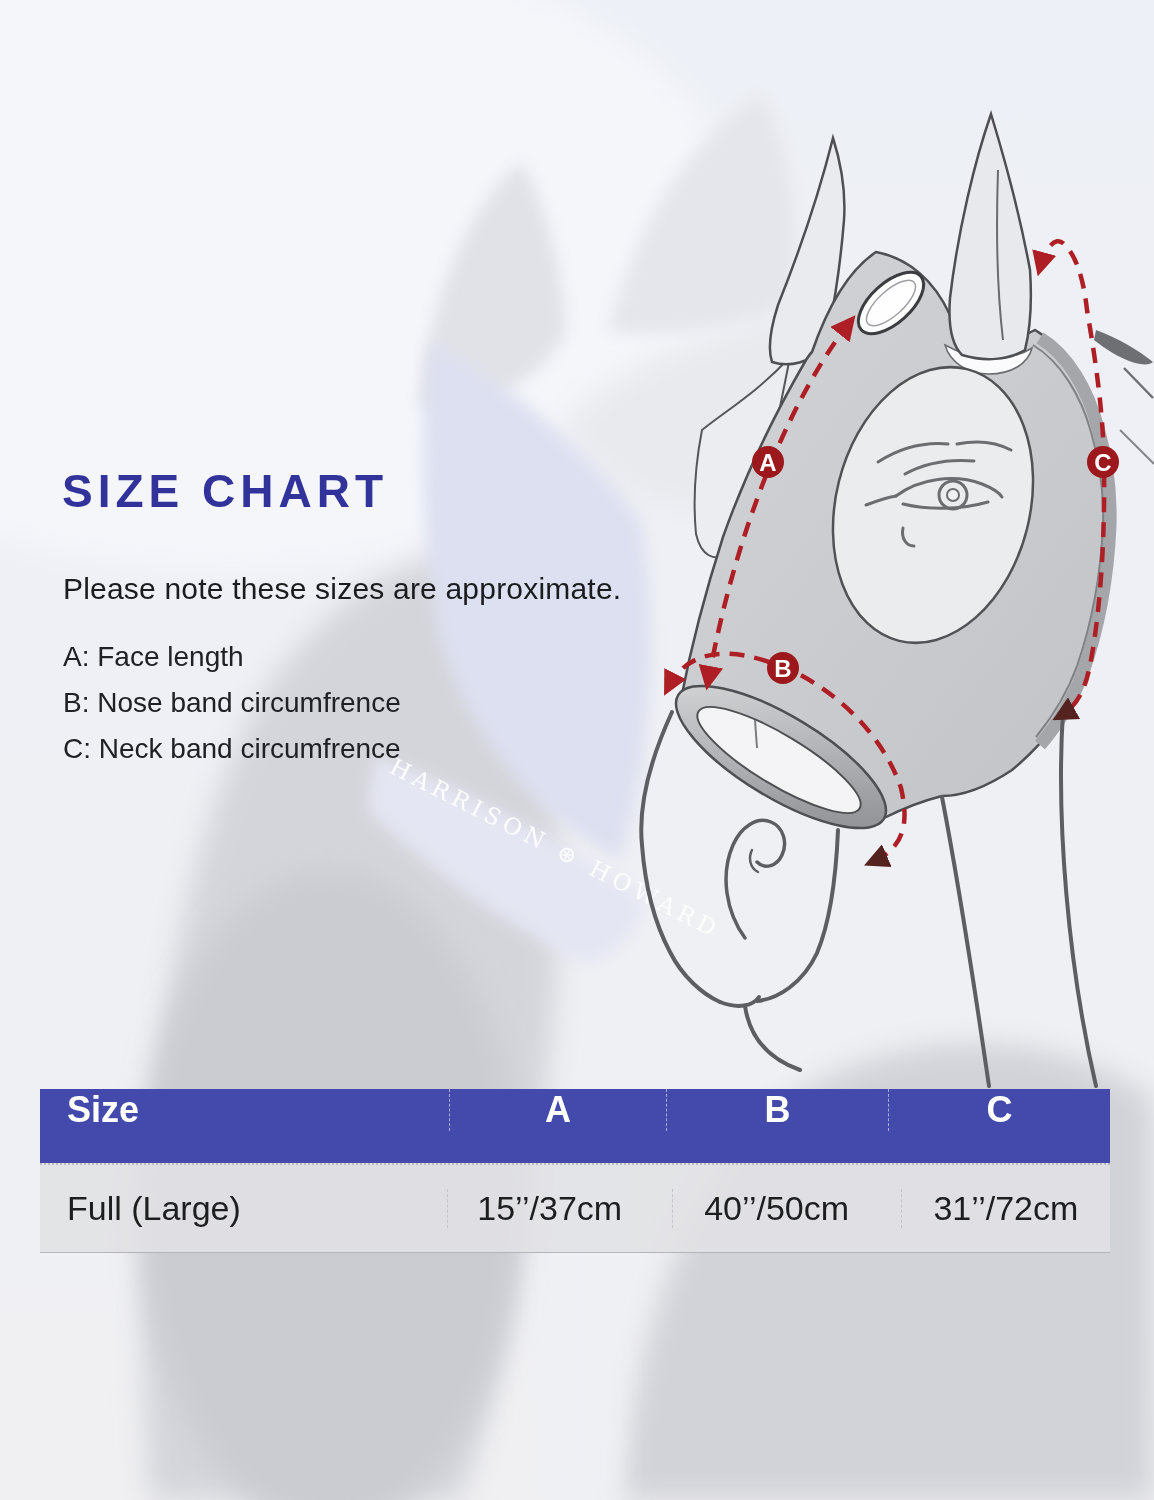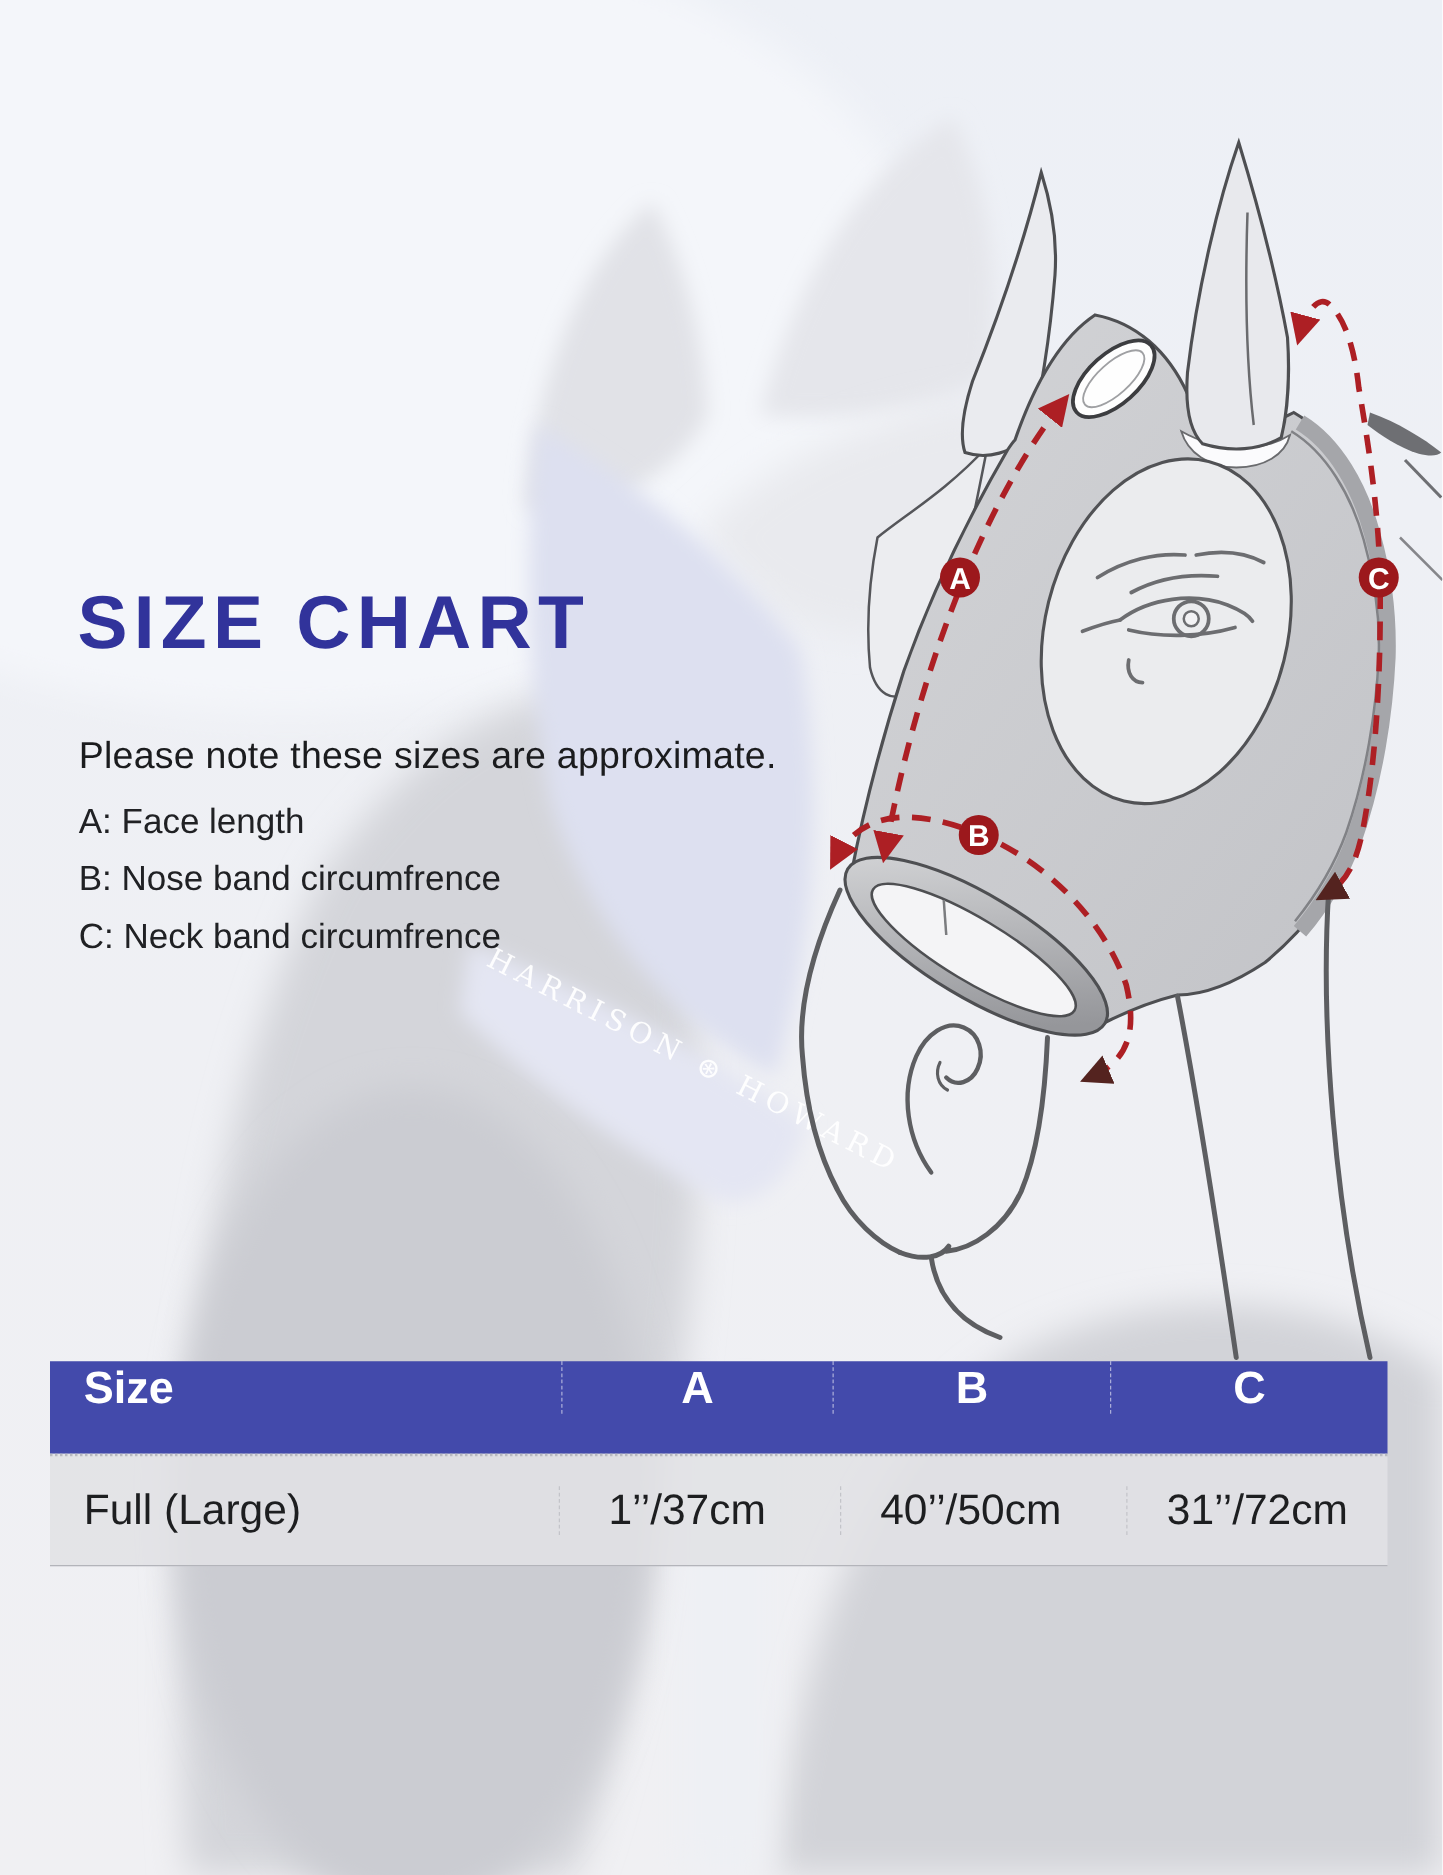--- a/index.html
+++ b/index.html
@@ -5,26 +5,26 @@
   html,body{margin:0;padding:0;background:#ffffff;}
   #stage{
     position:relative;width:1154px;height:1500px;overflow:hidden;
     font-family:"Liberation Sans",sans-serif;
     background:linear-gradient(180deg,#edf0f6 0%,#eff0f4 55%,#f0f0f3 100%);
   }
   #stage svg{position:absolute;left:0;top:0;}
   
   .title{
     position:absolute;left:62px;top:468px;
-    font-size:60px;font-weight:800;letter-spacing:5px;
+    font-size:46px;font-weight:800;letter-spacing:5px;
     color:#31339b;line-height:1;white-space:nowrap;
   }
   .note{
     position:absolute;left:63px;top:572px;
-    font-size:30px;color:#1b1c1e;letter-spacing:.2px;white-space:nowrap;margin-top:16px;
+    font-size:30px;color:#1b1c1e;letter-spacing:.2px;white-space:nowrap;
   }
   .legend{
     position:absolute;left:63px;top:634px;
     font-size:28px;color:#202124;line-height:46px;white-space:nowrap;
   }
   
   .size-table{
     position:absolute;left:40px;top:1089px;width:1070px;
     font-family:"Liberation Sans",sans-serif;
   }
@@ -185,19 +185,19 @@
 
   <div class="size-table">
     <div class="t-head">
       <div class="c-size">Size</div>
       <div class="c-val">A</div>
       <div class="c-val2">B</div>
       <div class="c-val2">C</div>
     </div>
     <div class="t-row last">
       <div class="c-size">Full (Large)</div>
-      <div class="c-val">1’’/37cm</div>
+      <div class="c-val">15’’/37cm</div>
       <div class="c-val2">40’’/50cm</div>
       <div class="c-val2">31’’/72cm</div>
     </div>
   </div>
 
 </div>
 
 </body></html>

